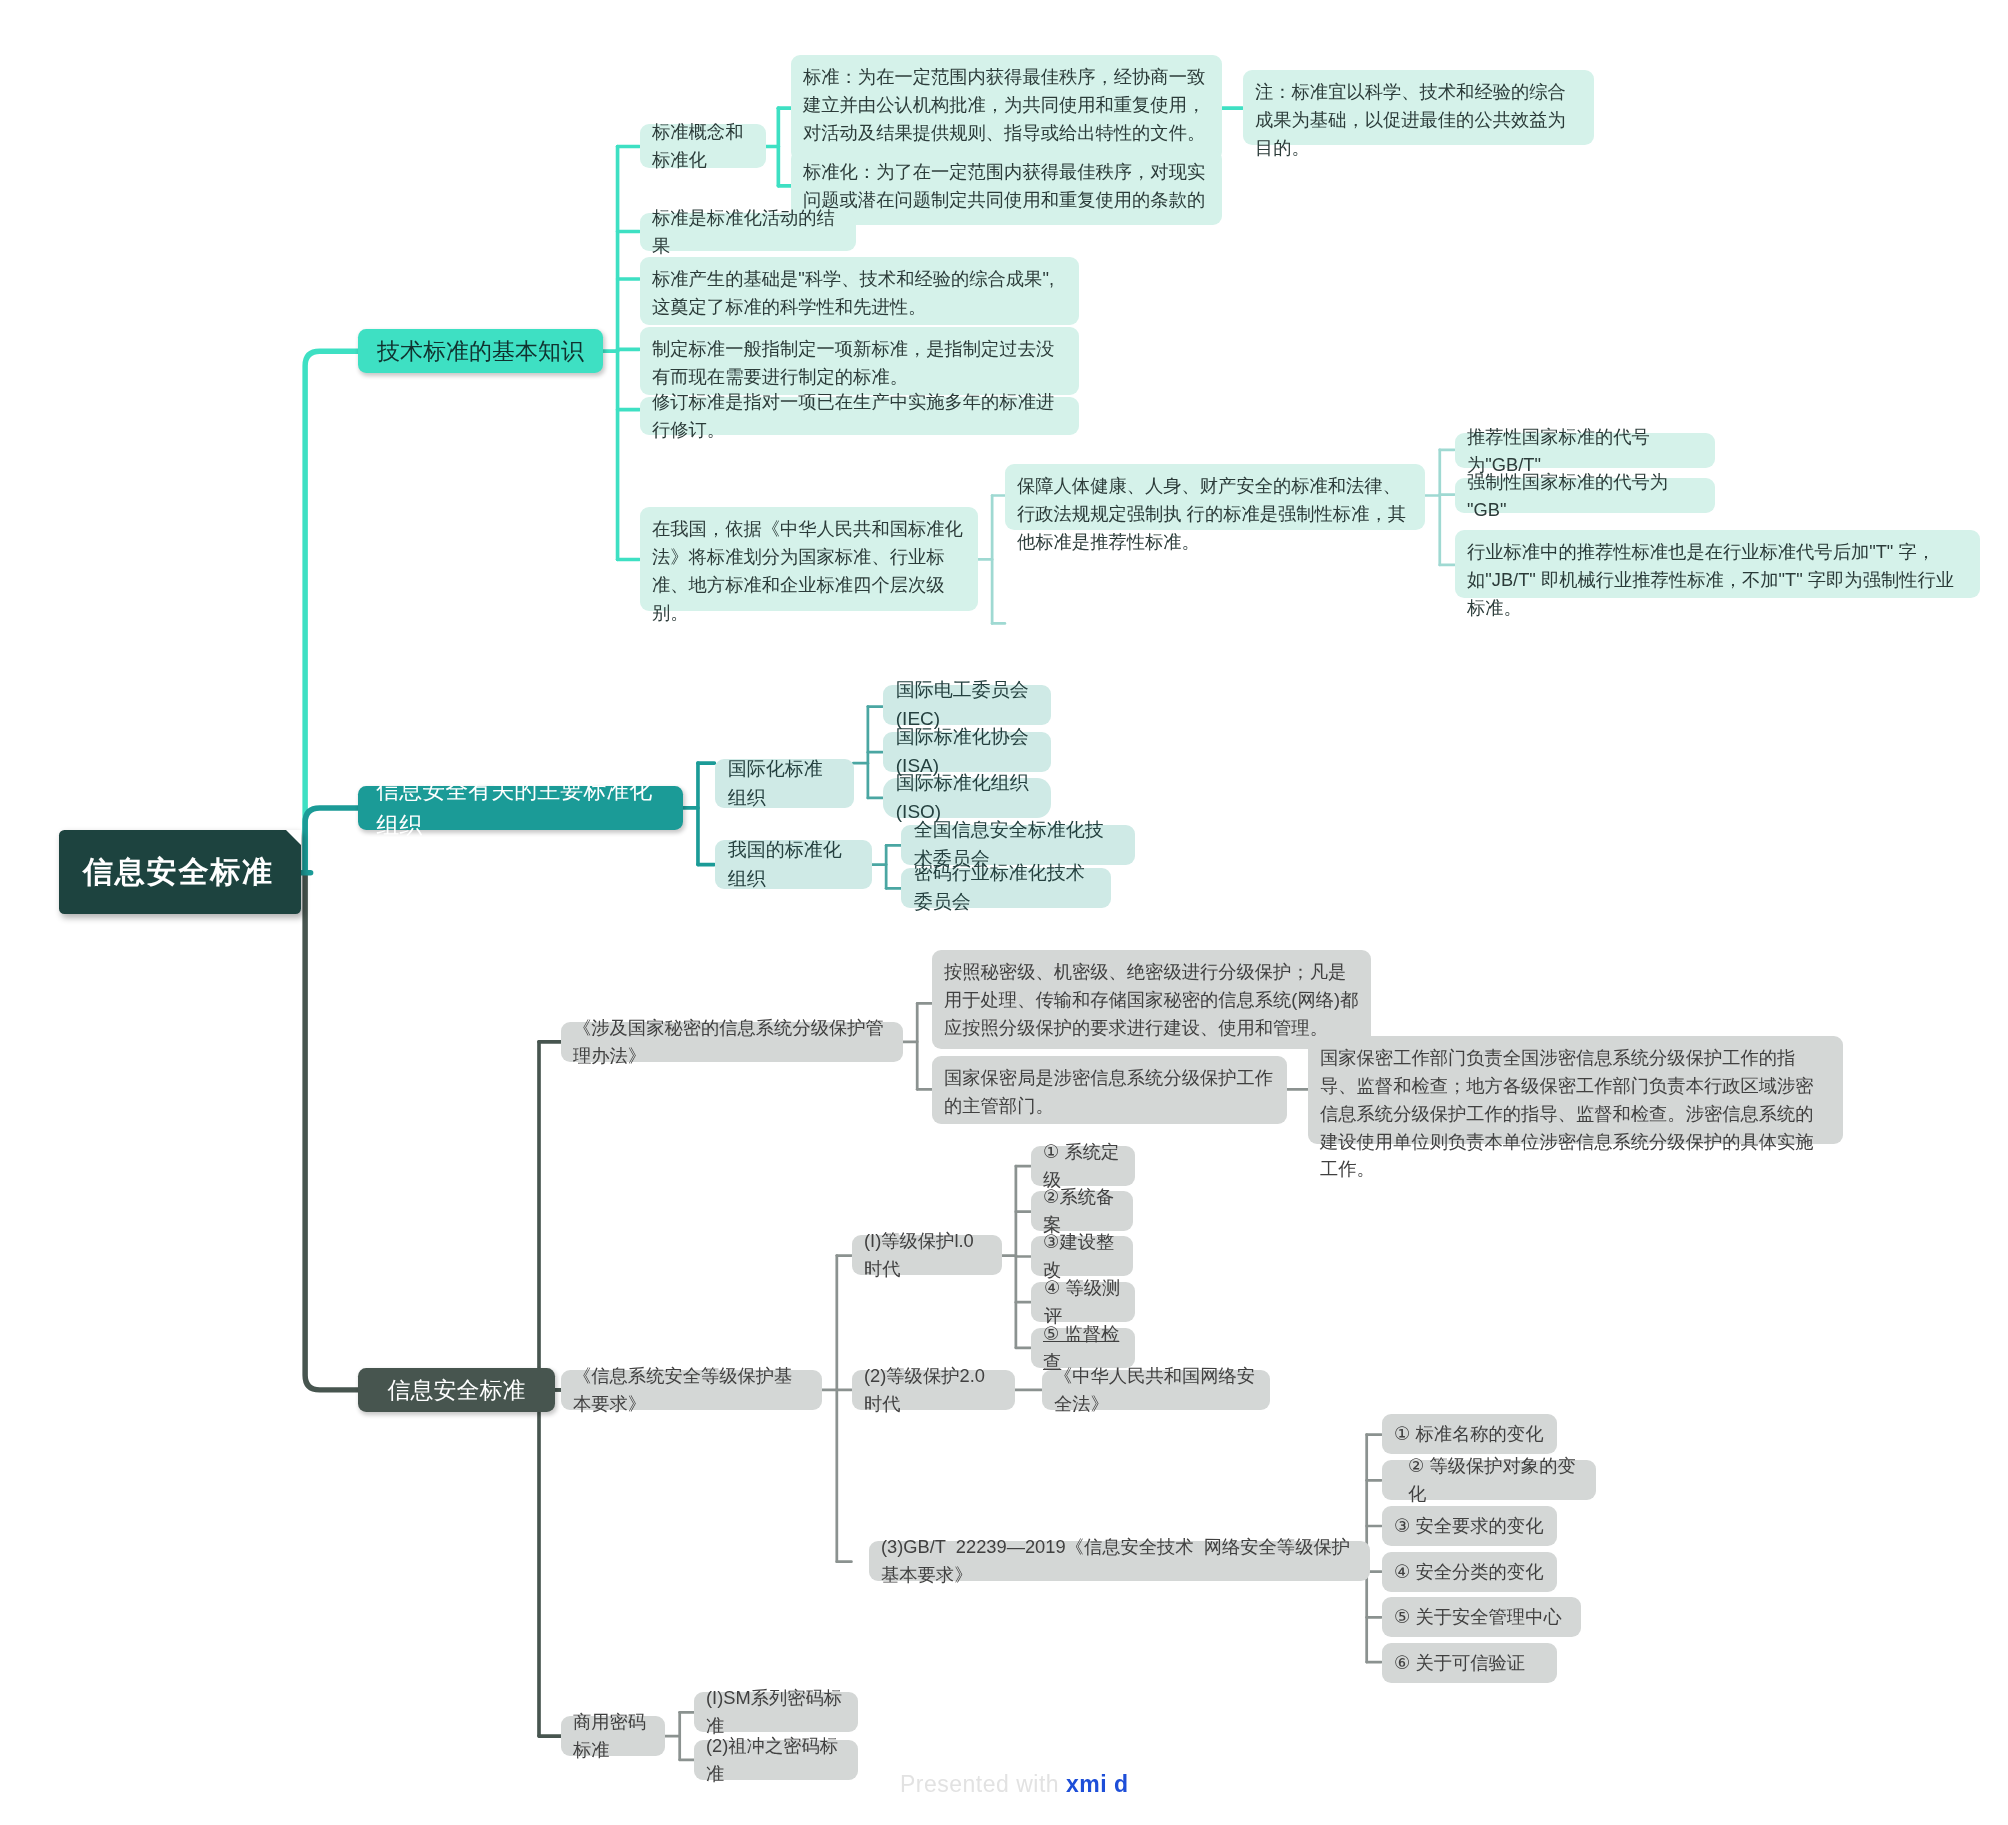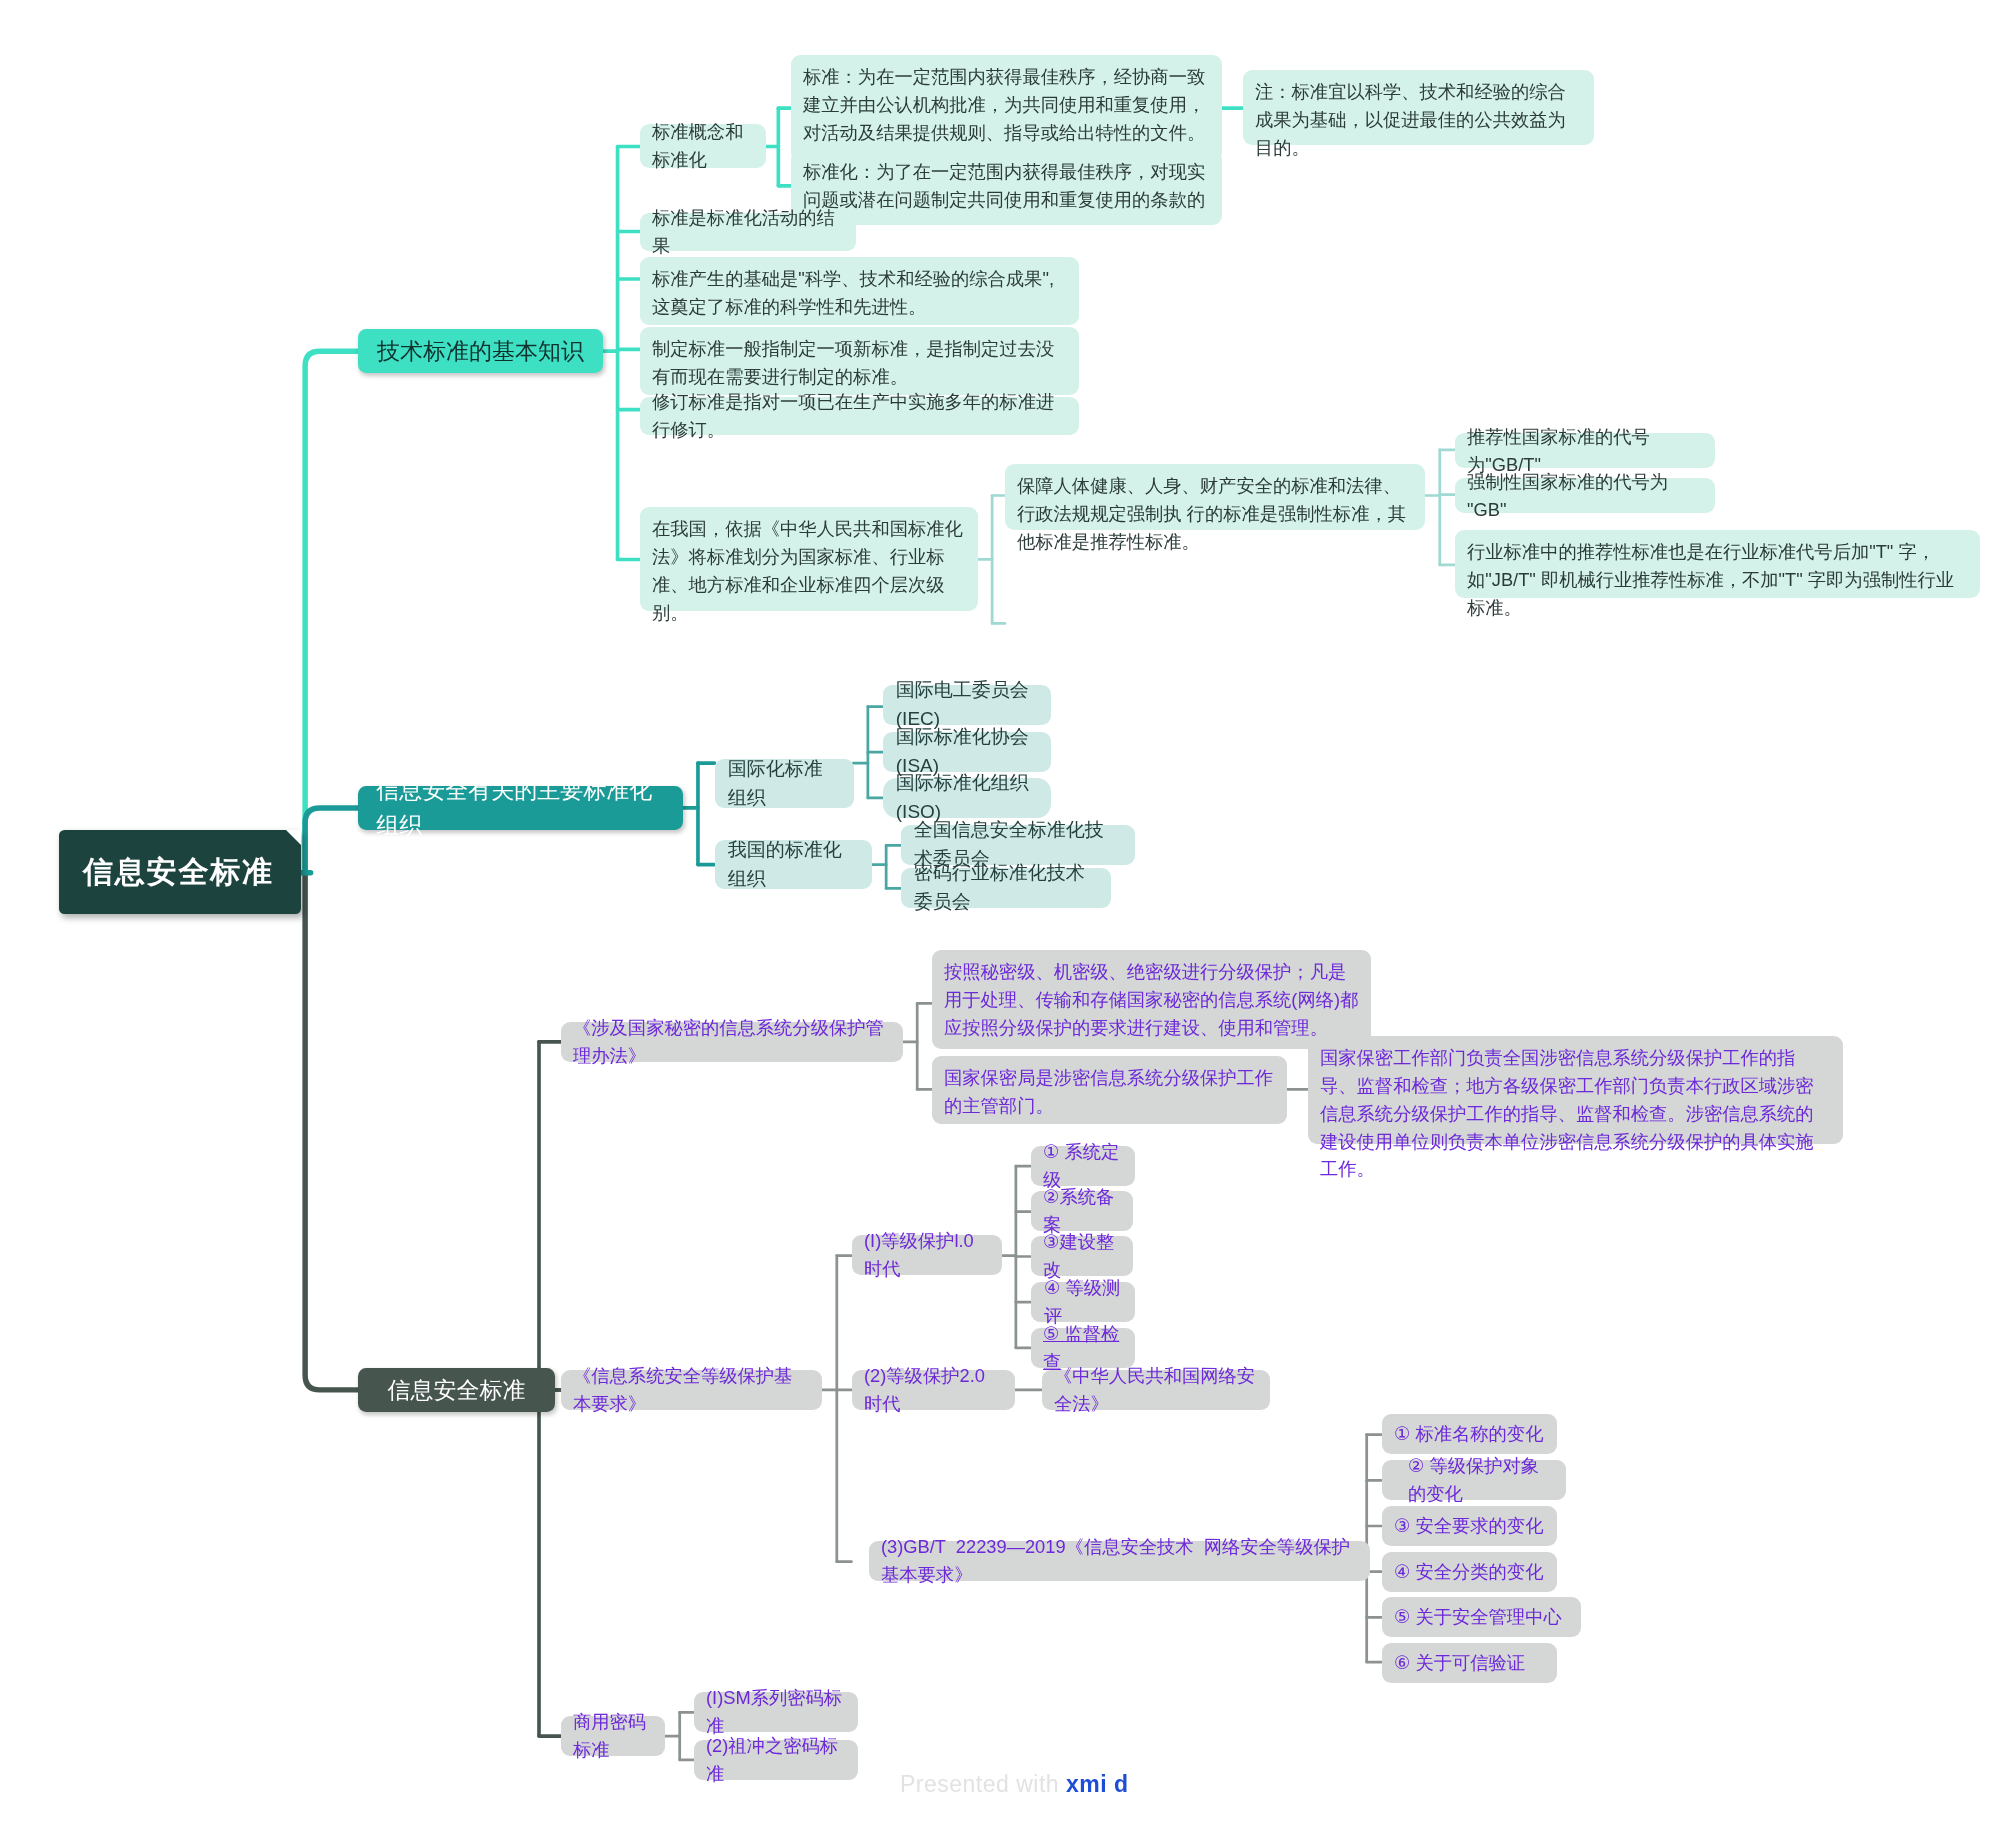--- a/index.html
+++ b/index.html
@@ -68,21 +68,21 @@
     box-shadow: 1.8px 2.7px 4.6px rgba(0,0,0,0.22);
     font-weight: 500;
   }
   .branch-a { background: #3ee0c3; color: #10322f; }
   .branch-b { background: #1b9b97; color: #ffffff; }
   .branch-c { background: #47554f; color: #ffffff; }
 
   
   .tealbox  { background: #d5f2ea; color: #2b3b39; }
   .tealbox2 { background: #cfeae6; color: #24403f; }
-  .graybox  { background: #d4d7d6; color: #6d28d9; }
+  .graybox  { background: #d4d7d6; color: #404040; }
 
   .t20 { font-size: 18.3px; padding: 8.2px 12px; }
   .t21 { font-size: 19px; padding: 8.2px 12.8px; }
 
   .footer {
     position: absolute;
     font-size: 23px;
     color: #e2e2e2;
     letter-spacing: 0.5px;
   }
@@ -335,21 +335,21 @@
     <span>《中华人民共和国网络安全法》</span>
   </div>
 
   <div class="node graybox t20" style="left:852px; top:1541px; width:501px; height:40px;margin-left:17px;">
     <span>(3)GB/T  22239—2019《信息安全技术  网络安全等级保护基本要求》</span>
   </div>
 
   <div class="node graybox t20" style="left:1382px; top:1414px; width:175px; height:40px;">
     <span>① 标准名称的变化</span>
   </div>
-  <div class="node graybox t20" style="left:1382px; top:1460px; width:184px; height:40px;padding-left:26px;">
+  <div class="node graybox t20" style="left:1382px; top:1460px; width:214px; height:40px;padding-left:26px;">
     <span>② 等级保护对象的变化</span>
   </div>
   <div class="node graybox t20" style="left:1382px; top:1506px; width:175px; height:40px;">
     <span>③ 安全要求的变化</span>
   </div>
   <div class="node graybox t20" style="left:1382px; top:1552px; width:175px; height:40px;">
     <span>④ 安全分类的变化</span>
   </div>
   <div class="node graybox t20" style="left:1382px; top:1597px; width:199px; height:40px;">
     <span>⑤ 关于安全管理中心</span>

